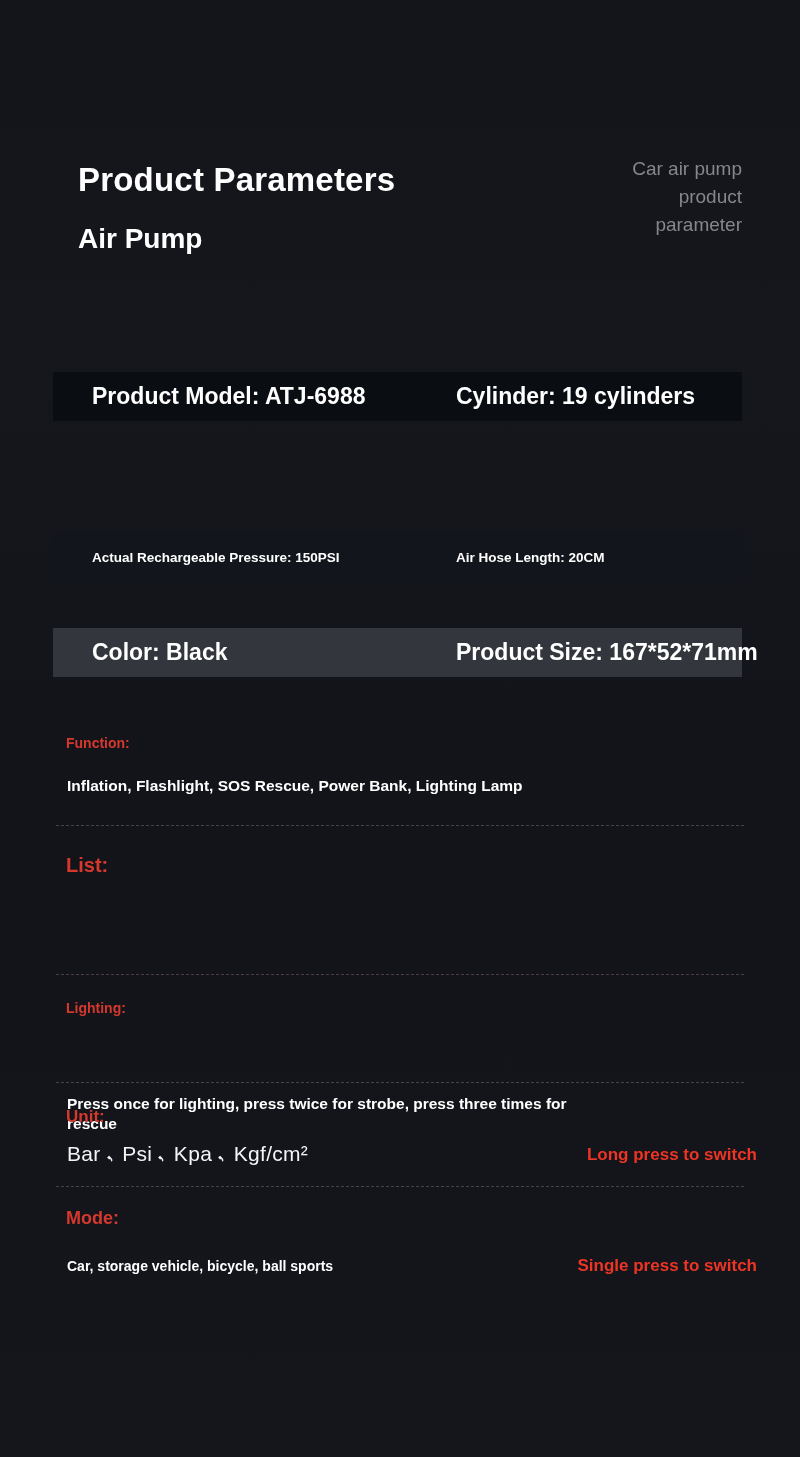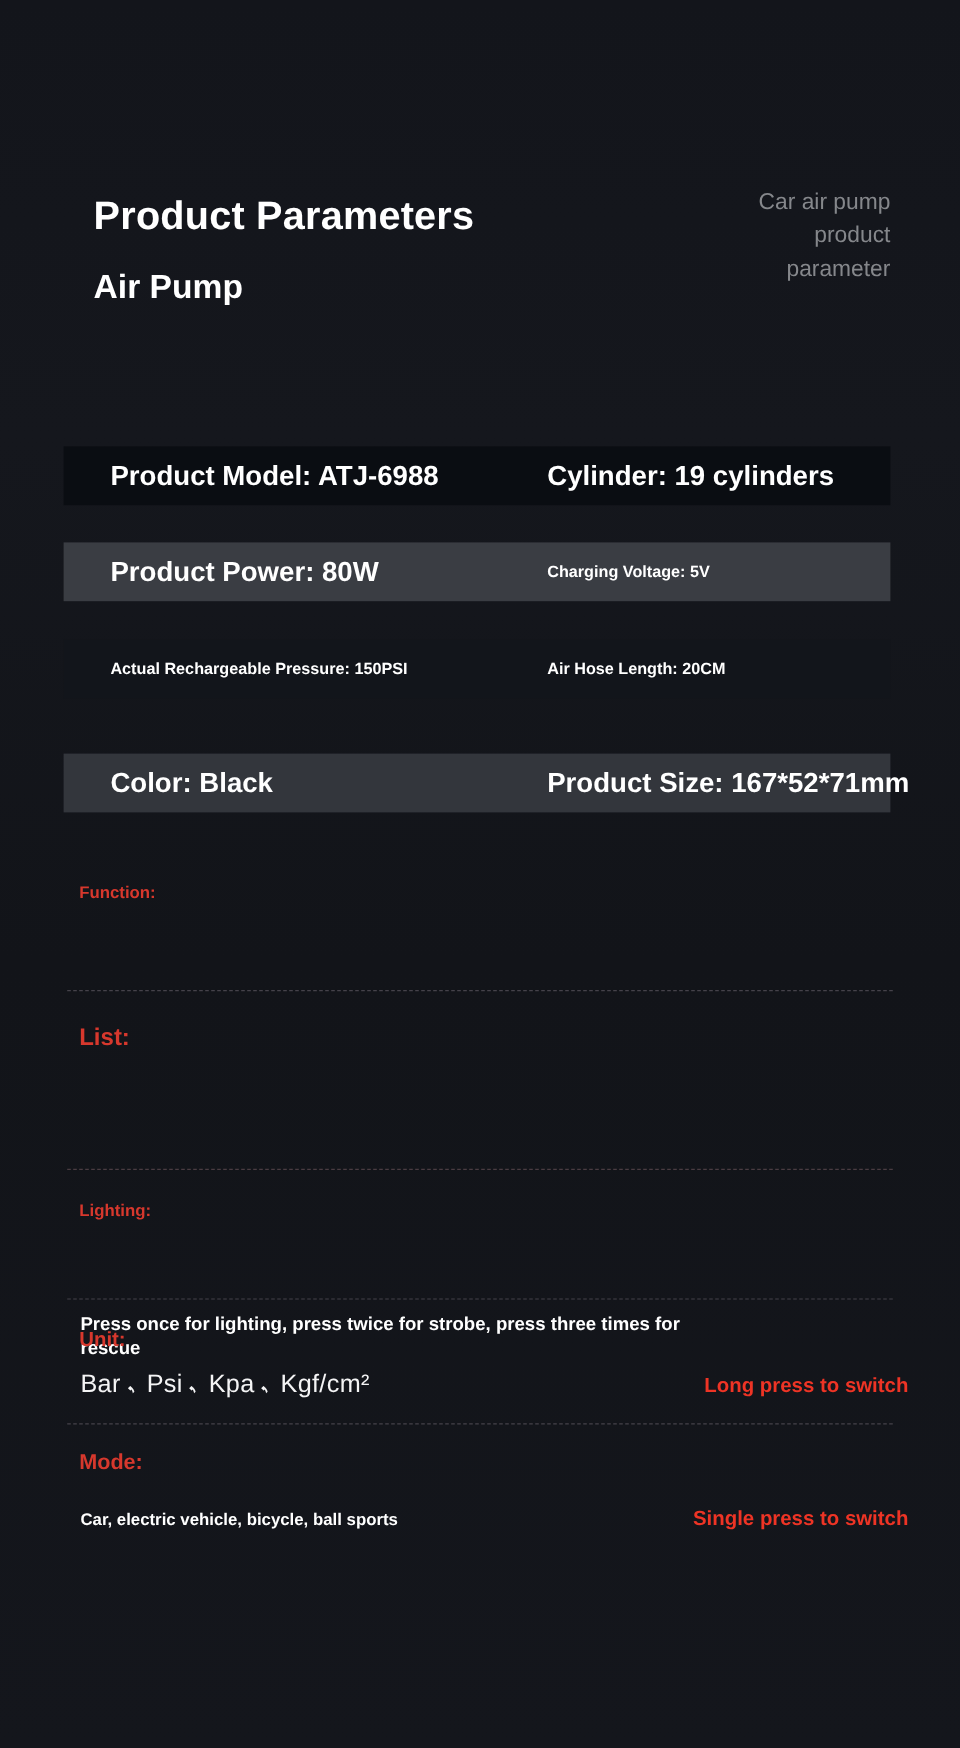--- a/index.html
+++ b/index.html
@@ -96,45 +96,42 @@
   <div class="side-note">
     <div>Car air pump</div>
     <div>product</div>
     <div>parameter</div>
   </div>
 
   <div class="spec-row dark-a">
     <div class="spec-cell">Product Model: ATJ-6988</div>
     <div class="spec-cell">Cylinder: 19 cylinders</div>
   </div>
-  <div class="spec-row gray-a">
-    <div class="spec-cell">Product Power: 80W</div>
-    <div class="spec-cell small">Charging Voltage: 5V</div>
-  </div>
   <div class="spec-row dark-b">
     <div class="spec-cell small">Actual Rechargeable Pressure: 150PSI</div>
     <div class="spec-cell small">Air Hose Length: 20CM</div>
   </div>
   <div class="spec-row gray-b">
     <div class="spec-cell">Color: Black</div>
     <div class="spec-cell">Product Size: 167*52*71mm</div>
   </div>
 
   <div class="sec-label function-label">Function:</div>
+  <div class="sec-body function-body">Inflation, Flashlight, SOS Rescue, Power Bank, Lighting Lamp</div>
   <div class="dash-line dash-1"></div>
 
   <div class="sec-label list-label">List:</div>
   <div class="dash-line dash-2"></div>
 
   <div class="sec-label lighting-label">Lighting:</div>
   <div class="sec-body lighting-body">Press once for lighting, press twice for strobe, press three times for rescue</div>
   <div class="dash-line dash-3"></div>
 
   <div class="sec-label unit-label">Unit:</div>
   <div class="unit-line"><span>Bar</span><span class="cjk-comma">,</span><span>Psi</span><span class="cjk-comma">,</span><span>Kpa</span><span class="cjk-comma">,</span><span>Kgf/cm²</span></div>
   <div class="switch-note unit-switch">Long press to switch</div>
   <div class="dash-line dash-4"></div>
 
   <div class="sec-label mode-label">Mode:</div>
-  <div class="sec-body mode-body">Car, electric vehicle, bicycle, ball sports</div>
+  <div class="sec-body mode-body">Car, storage vehicle, bicycle, ball sports</div>
   <div class="switch-note mode-switch">Single press to switch</div>
 
 </div>
 
 </body></html>

